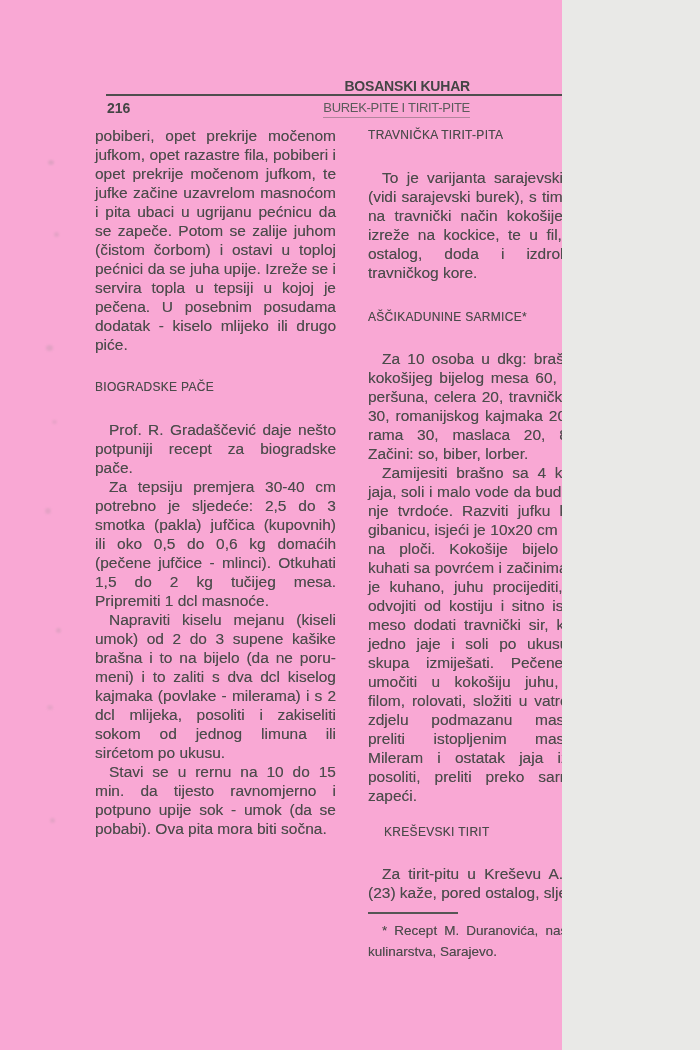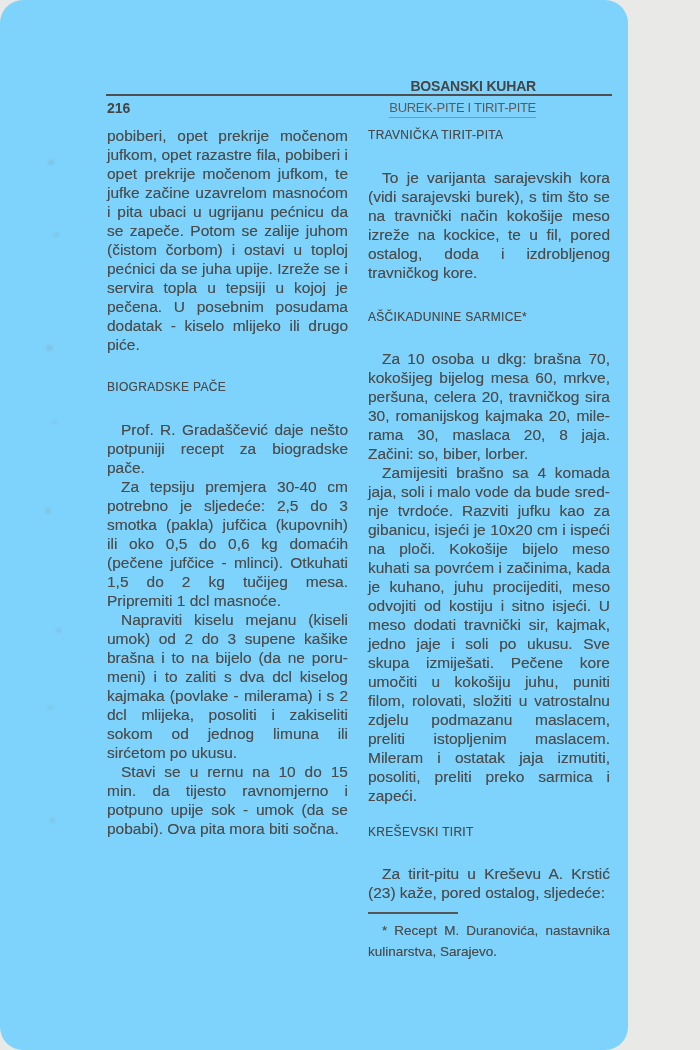--- a/index.html
+++ b/index.html
@@ -1,21 +1,20 @@
 <!DOCTYPE html>
 <html><head>
 <meta charset="utf-8">
 <style>
   html,body{margin:0;padding:0;background:#e9e9e7;}
   .page{
-    position:relative;width:628px;height:1050px;overflow:hidden;
-    background:#7dd3fc;
+    position:relative;width:562px;height:1050px;overflow:hidden;
+    background:#f9a8d4;
     font-family:"Liberation Sans",sans-serif;
     color:#4b4b4b;
-    border-radius:23px;
   }
   
   .book-title{
     position:absolute;top:78px;right:92px;
     font-size:14px;font-weight:bold;letter-spacing:-0.2px;color:#454545;
   }
   .header-rule{
     position:absolute;top:94px;left:106px;width:506px;height:2px;
     background:#4e4e4e;
   }
@@ -29,31 +28,31 @@
     border-bottom:1px solid rgba(90,90,90,0.45);padding-bottom:2px;
   }
   
   .col{
     position:absolute;top:126px;
     font-size:15.5px;line-height:19px;
     text-align:justify;text-align-last:left;
     hyphens:manual;-webkit-hyphens:manual;
     text-shadow:0 0 0.5px rgba(80,80,80,0.5);
   }
-  .col-left{left:107px;width:241px;}
+  .col-left{left:95px;width:241px;}
   .col-right{left:368px;width:242px;}
   .para{margin:0;}
   .ind{text-indent:14px;}
   h2.heading{
     font-size:12px;font-weight:normal;letter-spacing:0.3px;color:#4a4a4a;
     margin:24px 0 23px;text-align:center;text-indent:0;
   }
   .col-right h2.h-first{margin:0 0 23px;}
   .col-right h2.h-mid{margin:26px 0 22px;}
-  .col-right h2.h-last{margin:18px 0 22px;}
+  .col-right h2.h-last{margin:18px 16px 22px;}
   
   .footnote{margin-top:10px;}
   .footnote-rule{width:90px;height:2px;background:#555;margin:0 0 6px 0;}
   .footnote-text{
     margin:0;font-size:13.5px;line-height:21px;text-indent:14px;
     text-align:justify;text-align-last:left;hyphens:manual;-webkit-hyphens:manual;
   }
   
   .speck{
     position:absolute;border-radius:50%;background:#8a8a88;

